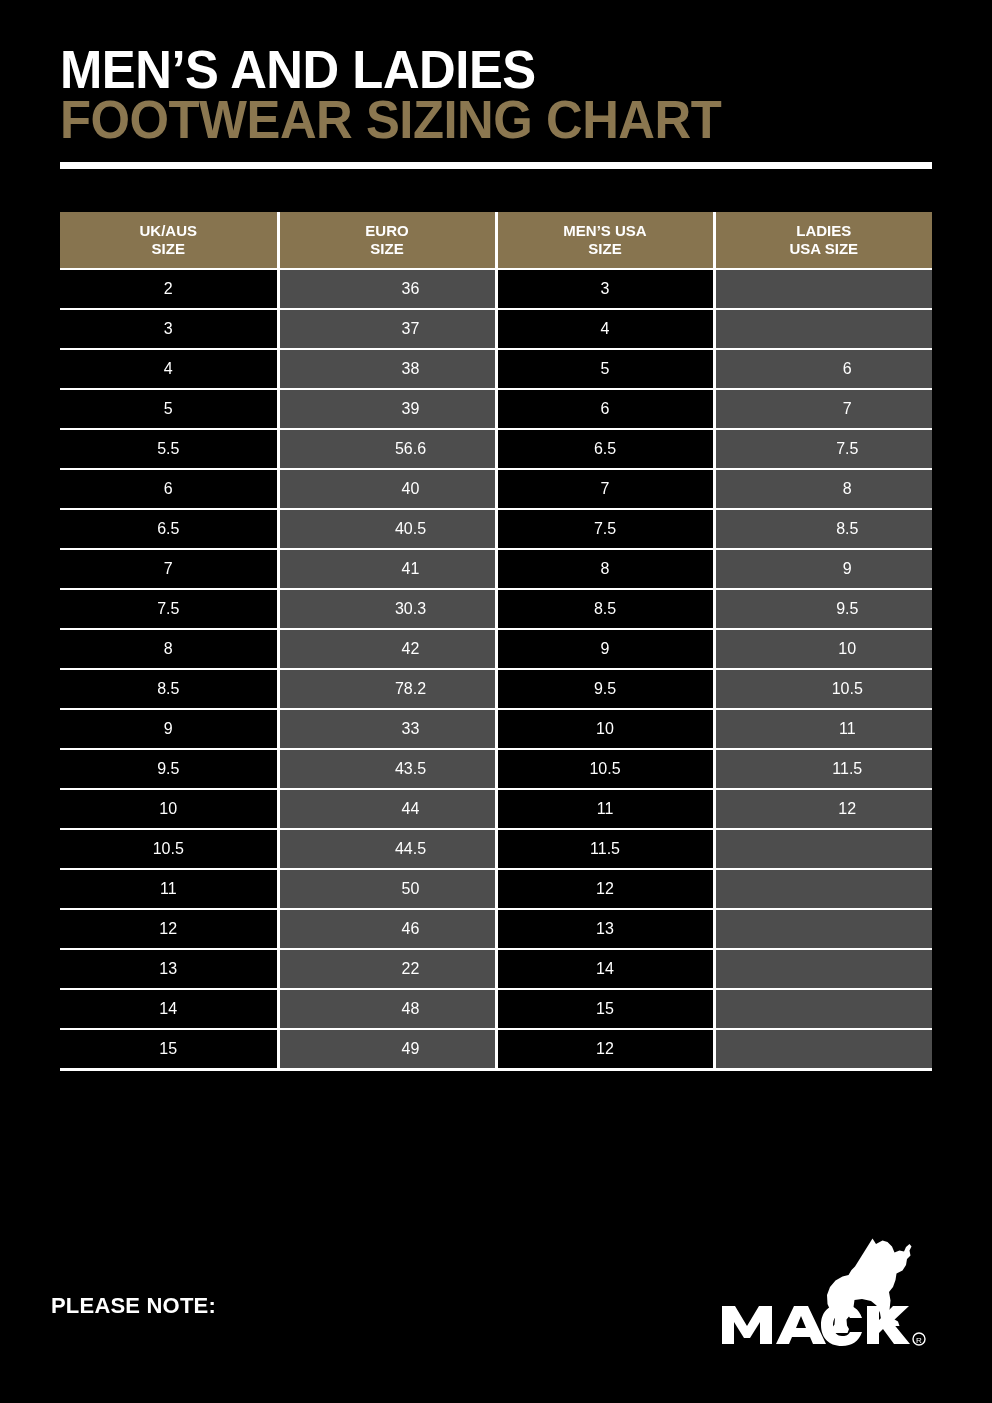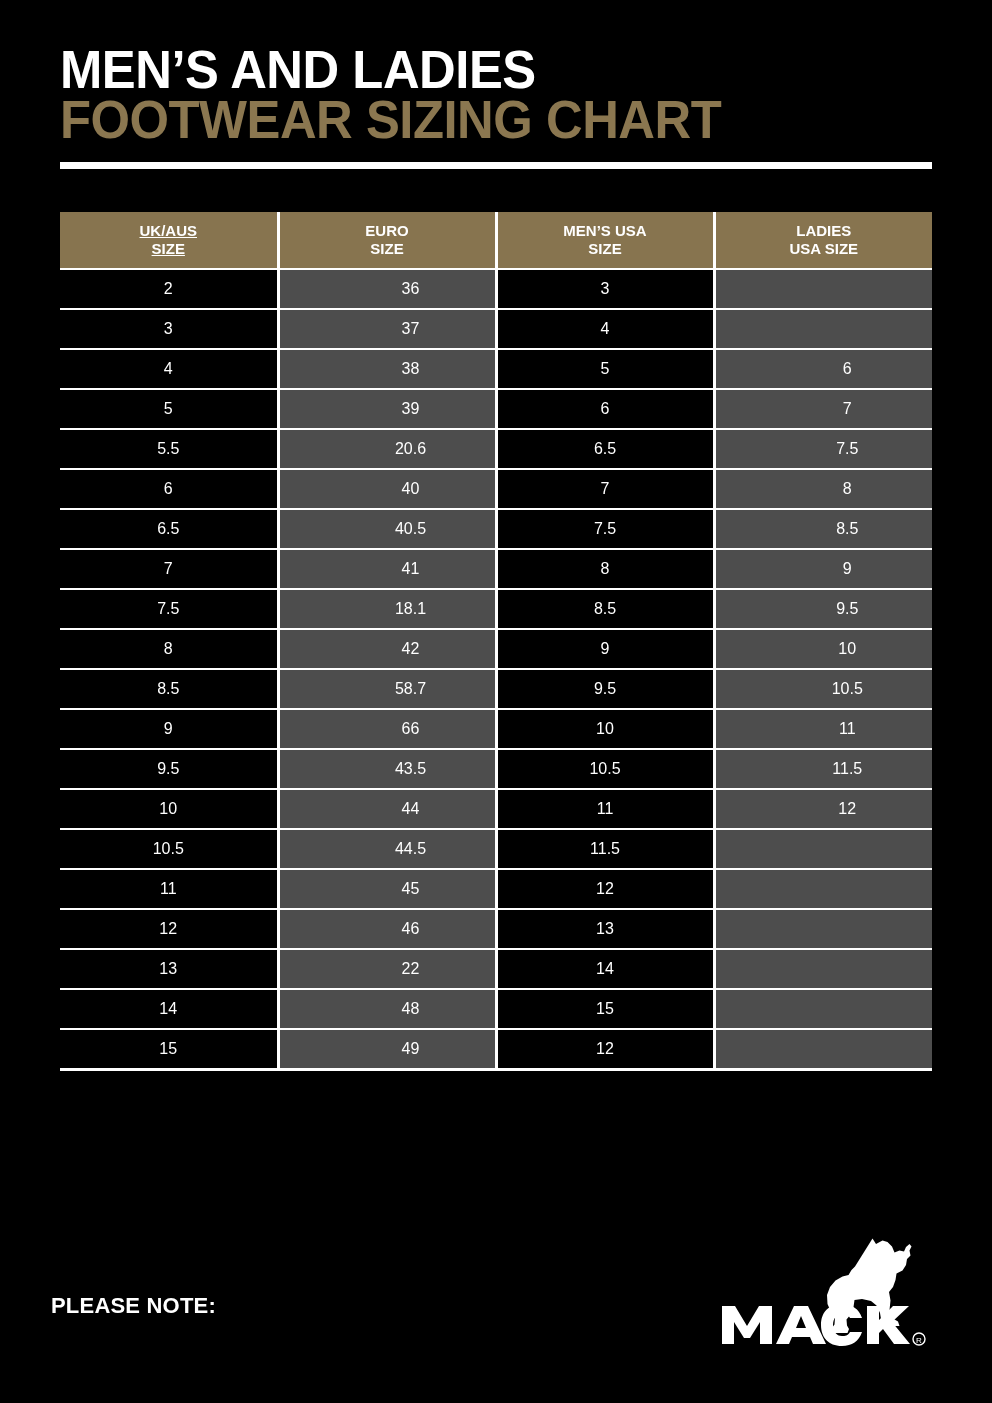--- a/index.html
+++ b/index.html
@@ -67,21 +67,21 @@
     font-size: 15px;
     font-weight: bold;
     line-height: 18px;
     padding: 10px 2px;
     text-align: center;
     vertical-align: middle;
     border-left: 3px solid #14532d;
     border-right: 3px solid #ffffff;
     height: 56px;
   }
-  .size-table th:first-child { border-left: none; text-decoration: underline; }
+  .size-table th:first-child { border-left: none; }
   .size-table th:last-child  { border-right: none; }
 
   .size-table td {
     color: #ffffff;
     font-size: 16px;
     font-weight: normal;
     text-align: center;
     vertical-align: middle;
     height: 40px;
     border-top: 2px solid #ffffff;
@@ -175,21 +175,21 @@
           <td class="col-grey">6</td>
         </tr>
         <tr>
           <td class="col-dark">5</td>
           <td class="col-grey">39</td>
           <td class="col-dark">6</td>
           <td class="col-grey">7</td>
         </tr>
         <tr>
           <td class="col-dark">5.5</td>
-          <td class="col-grey">20.6</td>
+          <td class="col-grey">56.6</td>
           <td class="col-dark">6.5</td>
           <td class="col-grey">7.5</td>
         </tr>
         <tr>
           <td class="col-dark">6</td>
           <td class="col-grey">40</td>
           <td class="col-dark">7</td>
           <td class="col-grey">8</td>
         </tr>
         <tr>
@@ -199,39 +199,39 @@
           <td class="col-grey">8.5</td>
         </tr>
         <tr>
           <td class="col-dark">7</td>
           <td class="col-grey">41</td>
           <td class="col-dark">8</td>
           <td class="col-grey">9</td>
         </tr>
         <tr>
           <td class="col-dark">7.5</td>
-          <td class="col-grey">18.1</td>
+          <td class="col-grey">30.3</td>
           <td class="col-dark">8.5</td>
           <td class="col-grey">9.5</td>
         </tr>
         <tr>
           <td class="col-dark">8</td>
           <td class="col-grey">42</td>
           <td class="col-dark">9</td>
           <td class="col-grey">10</td>
         </tr>
         <tr>
           <td class="col-dark">8.5</td>
-          <td class="col-grey">58.7</td>
+          <td class="col-grey">78.2</td>
           <td class="col-dark">9.5</td>
           <td class="col-grey">10.5</td>
         </tr>
         <tr>
           <td class="col-dark">9</td>
-          <td class="col-grey">66</td>
+          <td class="col-grey">33</td>
           <td class="col-dark">10</td>
           <td class="col-grey">11</td>
         </tr>
         <tr>
           <td class="col-dark">9.5</td>
           <td class="col-grey">43.5</td>
           <td class="col-dark">10.5</td>
           <td class="col-grey">11.5</td>
         </tr>
         <tr>
@@ -241,21 +241,21 @@
           <td class="col-grey">12</td>
         </tr>
         <tr>
           <td class="col-dark">10.5</td>
           <td class="col-grey">44.5</td>
           <td class="col-dark">11.5</td>
           <td class="col-grey"></td>
         </tr>
         <tr>
           <td class="col-dark">11</td>
-          <td class="col-grey">45</td>
+          <td class="col-grey">50</td>
           <td class="col-dark">12</td>
           <td class="col-grey"></td>
         </tr>
         <tr>
           <td class="col-dark">12</td>
           <td class="col-grey">46</td>
           <td class="col-dark">13</td>
           <td class="col-grey"></td>
         </tr>
         <tr>

